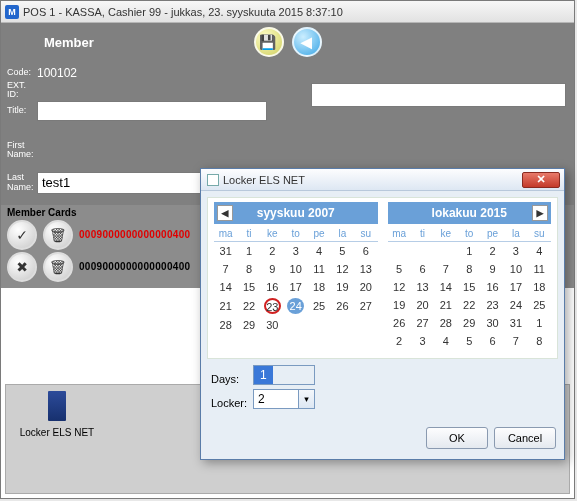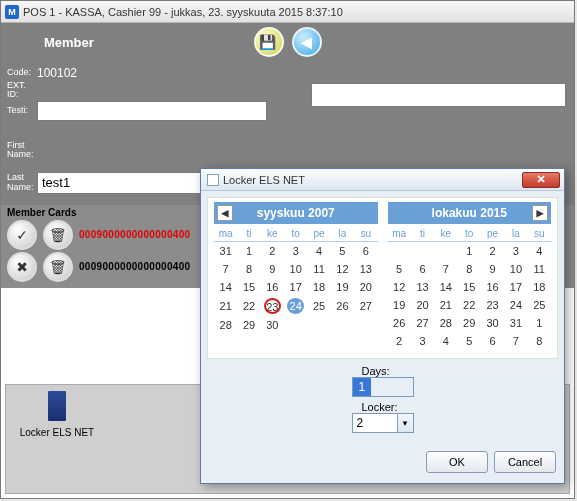--- a/index.html
+++ b/index.html
@@ -204,21 +204,21 @@
   }
   .selected {
     display: inline-block;
     background: #6aa0d8; color: #fff;
     border-radius: 50%;
     width: 17px; height: 16px; line-height: 16px;
   }
   .dlg-body {
     padding: 0 10px 8px 10px;
   }
-  .dlg-row { display: flex; align-items: center; margin: 4px 0; font-size: 11px; color: #000; flex-direction: column;}
+  .dlg-row { display: flex; align-items: flex-end; margin: 4px 0; font-size: 11px; color: #000;}
   .dlg-row label { width: 42px; }
   .days-box { width:62px; height:20px; border:1px solid #7a9ac0; display:flex; align-items:center; }
   .days-sel { background:#3a78d8; color:#fff; padding:0 6px; height:18px; display:flex; align-items:center; font-size:12px;}
   .select {
     border: 1px solid #7a9ac0; height: 20px; width: 62px; font-size: 12px;
     display: flex; align-items: center; justify-content: space-between; padding: 0 0 0 4px; background:#fff;
   }
   .select .arrow { width: 16px; height: 18px; border-left:1px solid #7a9ac0; display:flex; align-items:center; justify-content:center; font-size:9px; background:linear-gradient(#f4f7fb,#dde7f3);}
   .dlg-buttons { display: flex; justify-content: flex-end; gap: 6px; padding: 6px 8px 10px 8px;}
   .btn {
@@ -253,21 +253,21 @@
 
   <div class="form-area">
     <div class="row">
       <div class="lbl">Code:</div>
       <div class="val">100102</div>
     </div>
     <div class="row">
       <div class="lbl">EXT. ID:</div>
     </div>
     <div class="row">
-      <div class="lbl">Testi:</div>
+      <div class="lbl">Title:</div>
       <input class="field-input title-field" value="" style="">
     </div>
     <div class="row" style="margin-top:20px;">
       <div class="lbl" style="white-space:pre-line">First
 Name:</div>
     </div>
     <div class="row" style="margin-top:12px;">
       <div class="lbl" style="white-space:pre-line">Last
 Name:</div>
       <input class="field-input name-field" value="test1" style="">

